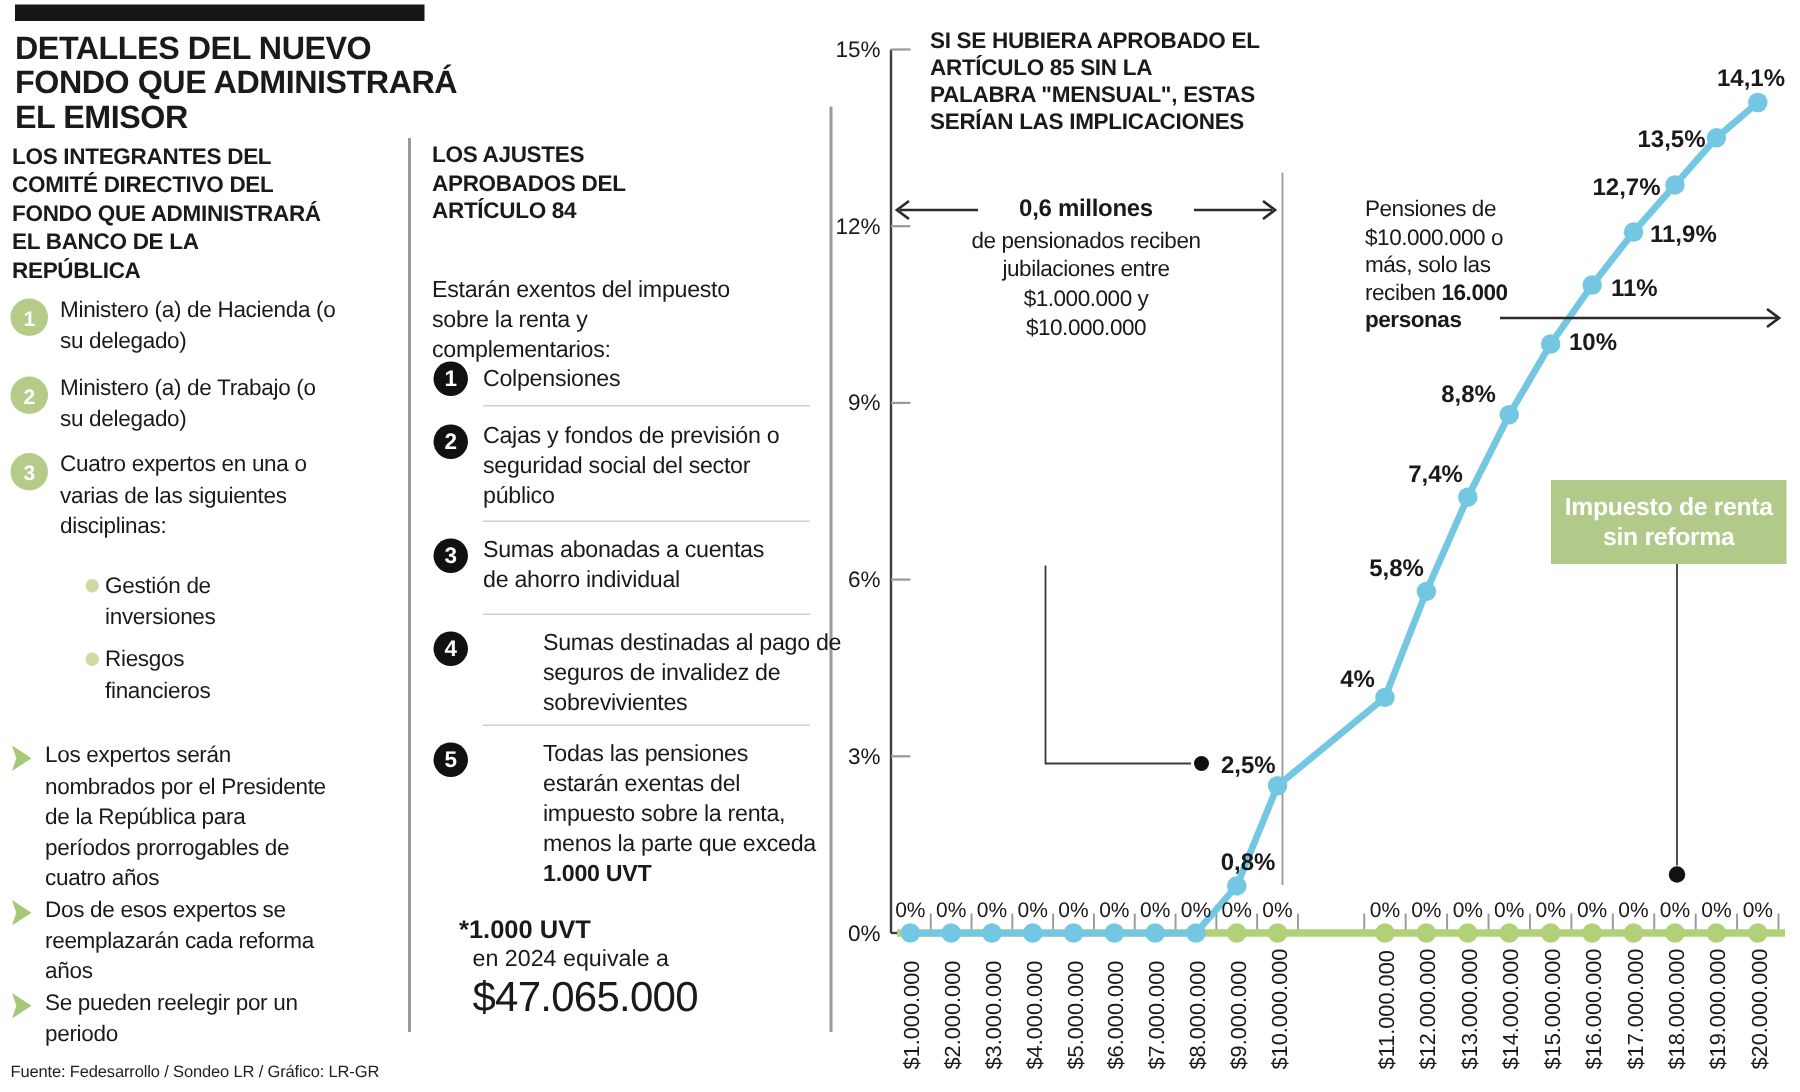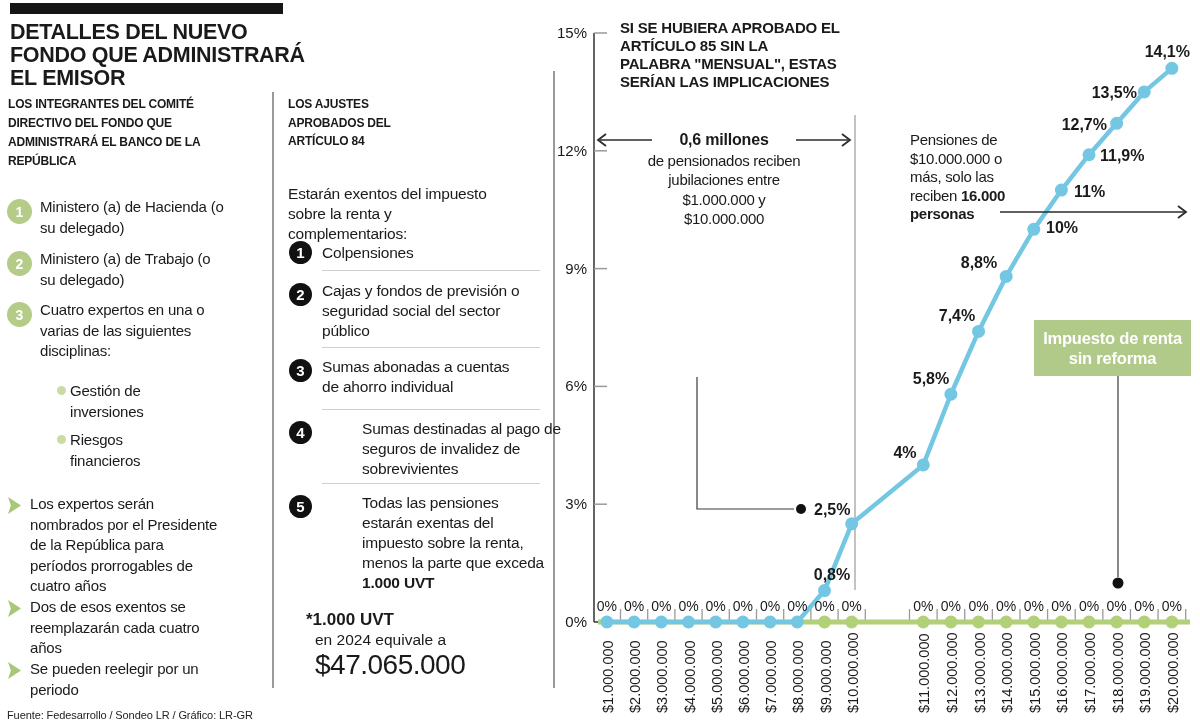--- a/index.html
+++ b/index.html
@@ -2,21 +2,21 @@
 <html><head>
 <meta charset="utf-8">
 <style>
   html,body{margin:0;padding:0;background:#fff;width:1200px;height:728px;overflow:hidden;
     font-family:"Liberation Sans","DejaVu Sans",sans-serif;color:#1a1a1a;}
   #stage{position:relative;width:1200px;height:728px;background:#fff;}
   .abs{position:absolute;}
   .bar{background:#161616;}
   .vdiv{background:#9a9a9a;width:1.5px;}
   .main-title{font-size:21.5px;font-weight:bold;line-height:23px;letter-spacing:-0.3px;}
-  .h-col{font-size:12px;font-weight:bold;line-height:19px;letter-spacing:-0.2px;}
+  .h-col{font-size:15px;font-weight:bold;line-height:19px;letter-spacing:-0.2px;}
   .body-txt{font-size:15px;line-height:20.5px;letter-spacing:-0.2px;}
   .num-circle{width:25px;height:25px;border-radius:50%;background:#b4cc88;color:#fff;
     font-weight:bold;font-size:14px;display:flex;align-items:center;justify-content:center;}
   .num-circle.black{width:23px;height:23px;background:#111;font-size:15px;}
   .disc-dot{width:9px;height:9px;border-radius:50%;background:#ccdaa4;}
   .note-arrow{width:13px;height:17px;background:#a6c878;
     clip-path:polygon(0 0,100% 50%,0 100%,22% 50%);}
   .sep{height:1px;background:#cfcfcf;}
   .foot{font-size:11px;letter-spacing:-0.1px;color:#222;}
   .chart-title{font-size:15px;font-weight:bold;line-height:18px;letter-spacing:-0.2px;}
@@ -64,21 +64,21 @@
     <span class="disc-dot abs" style="left:0;top:5px;"></span>
     <div class="abs body-txt" style="left:13px;top:0;width:110px;">Riesgos financieros</div>
   </div>
 
   <div class="abs" style="left:8px;top:494px;">
     <span class="note-arrow abs" style="left:0;top:3px;"></span>
     <div class="abs body-txt" style="left:22px;top:0;width:192px;">Los expertos serán nombrados por el Presidente de la República para períodos prorrogables de cuatro años</div>
   </div>
   <div class="abs" style="left:8px;top:597px;">
     <span class="note-arrow abs" style="left:0;top:3px;"></span>
-    <div class="abs body-txt" style="left:22px;top:0;width:192px;">Dos de esos exentos se reemplazarán cada cuatro años</div>
+    <div class="abs body-txt" style="left:22px;top:0;width:192px;">Dos de esos expertos se reemplazarán cada reforma años</div>
   </div>
   <div class="abs" style="left:8px;top:659px;">
     <span class="note-arrow abs" style="left:0;top:3px;"></span>
     <div class="abs body-txt" style="left:22px;top:0;width:192px;">Se pueden reelegir por un periodo</div>
   </div>
 
   <div class="abs foot" style="left:7px;top:709px;">Fuente: Fedesarrollo / Sondeo LR / Gráfico: LR-GR</div>
 
   <div class="abs h-col" style="left:288px;top:95px;width:140px;line-height:18.5px;">LOS AJUSTES APROBADOS DEL ARTÍCULO 84</div>
   <div class="abs body-txt" style="left:288px;top:184px;width:225px;font-size:15.5px;line-height:20px;">Estarán exentos del impuesto sobre la renta y complementarios:</div>

